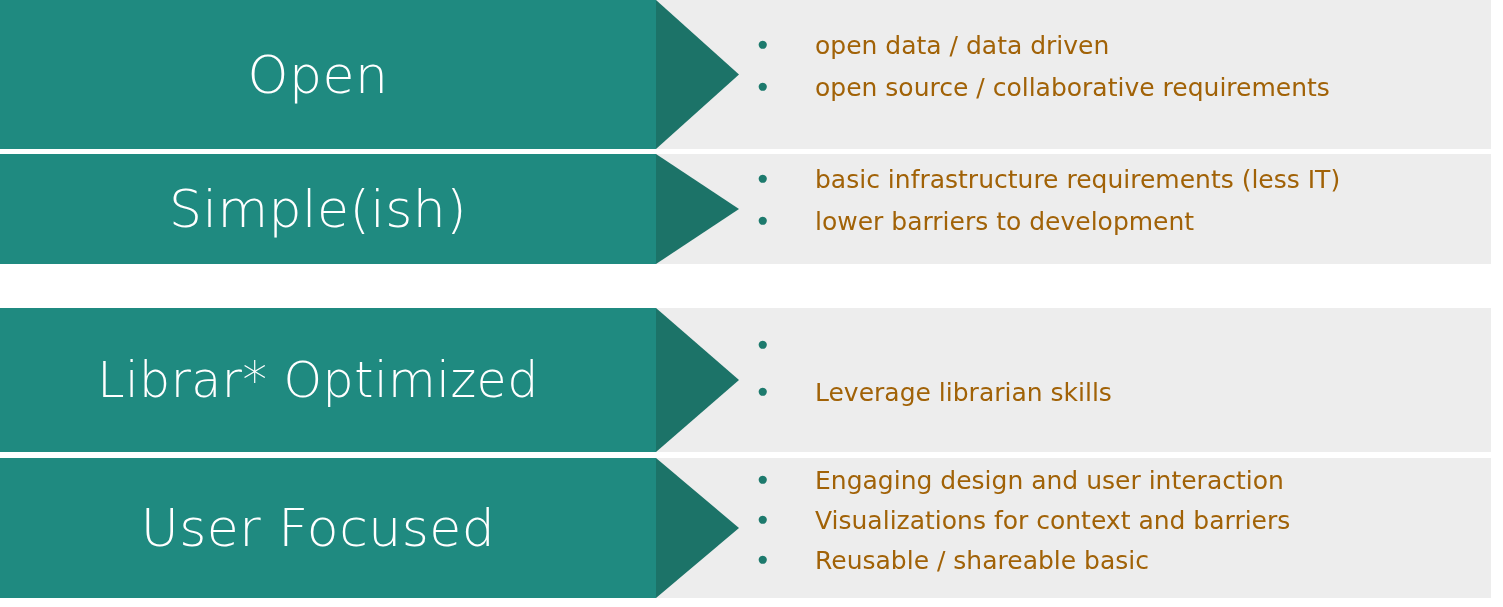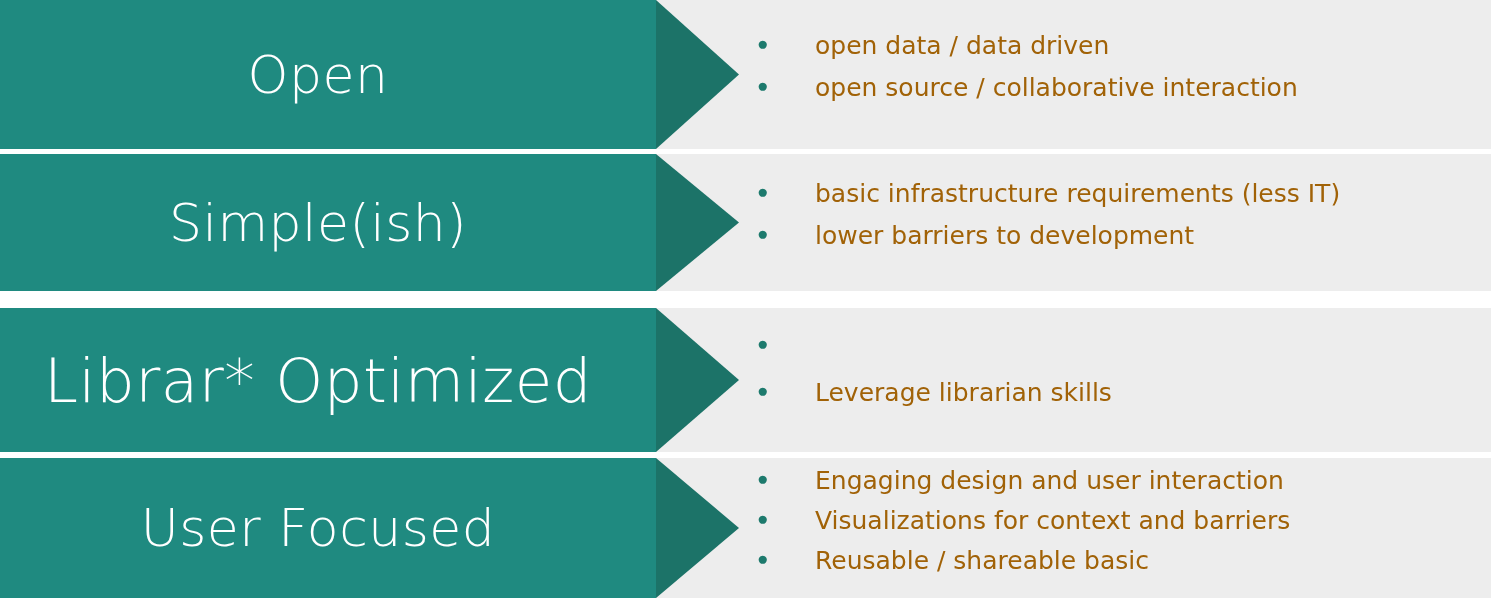--- a/index.html
+++ b/index.html
@@ -67,21 +67,21 @@
     color: #ffffff;
     font-family: "DejaVu Sans", sans-serif;
     font-weight: 200;
     font-size: 52px;
     letter-spacing: 0.5px;
     line-height: 1;
     white-space: nowrap;
     box-sizing: border-box;
     padding-right: 19px;
   }
-  .row-3 .arrow-label { font-size: 61px; }
+  .row-3 .arrow-label { font-size: 49px; }
 
   
   .bullets {
     position: absolute;
     left: 757px;
     top: 0;
     height: 100%;
     display: flex;
     flex-direction: column;
     justify-content: center;
@@ -127,26 +127,26 @@
       </svg>
     </div>
     <div class="arrow-label">Open</div>
     <div class="bullets b2">
       <div class="bullet-row">
         <span class="bullet-dot">●</span>
         <span class="bullet-text">open data / data driven</span>
       </div>
       <div class="bullet-row">
         <span class="bullet-dot">●</span>
-        <span class="bullet-text">open source / collaborative interaction</span>
-      </div>
-    </div>
-  </div>
-
-  <div class="row row-1" style="top:154px; height:137px;">
+        <span class="bullet-text">open source / collaborative requirements</span>
+      </div>
+    </div>
+  </div>
+
+  <div class="row row-1" style="top:154px; height:110px;">
     <div class="row-panel"></div>
     <div class="arrow">
       <svg viewBox="0 0 739 149" preserveAspectRatio="none" aria-hidden="true">
         <rect x="0" y="0" width="656" height="149" fill="#1f8a80"></rect>
         <polygon points="656,0 739,74.5 656,149" fill="#1c7368"></polygon>
       </svg>
     </div>
     <div class="arrow-label">Simple(ish)</div>
     <div class="bullets b2">
       <div class="bullet-row">

